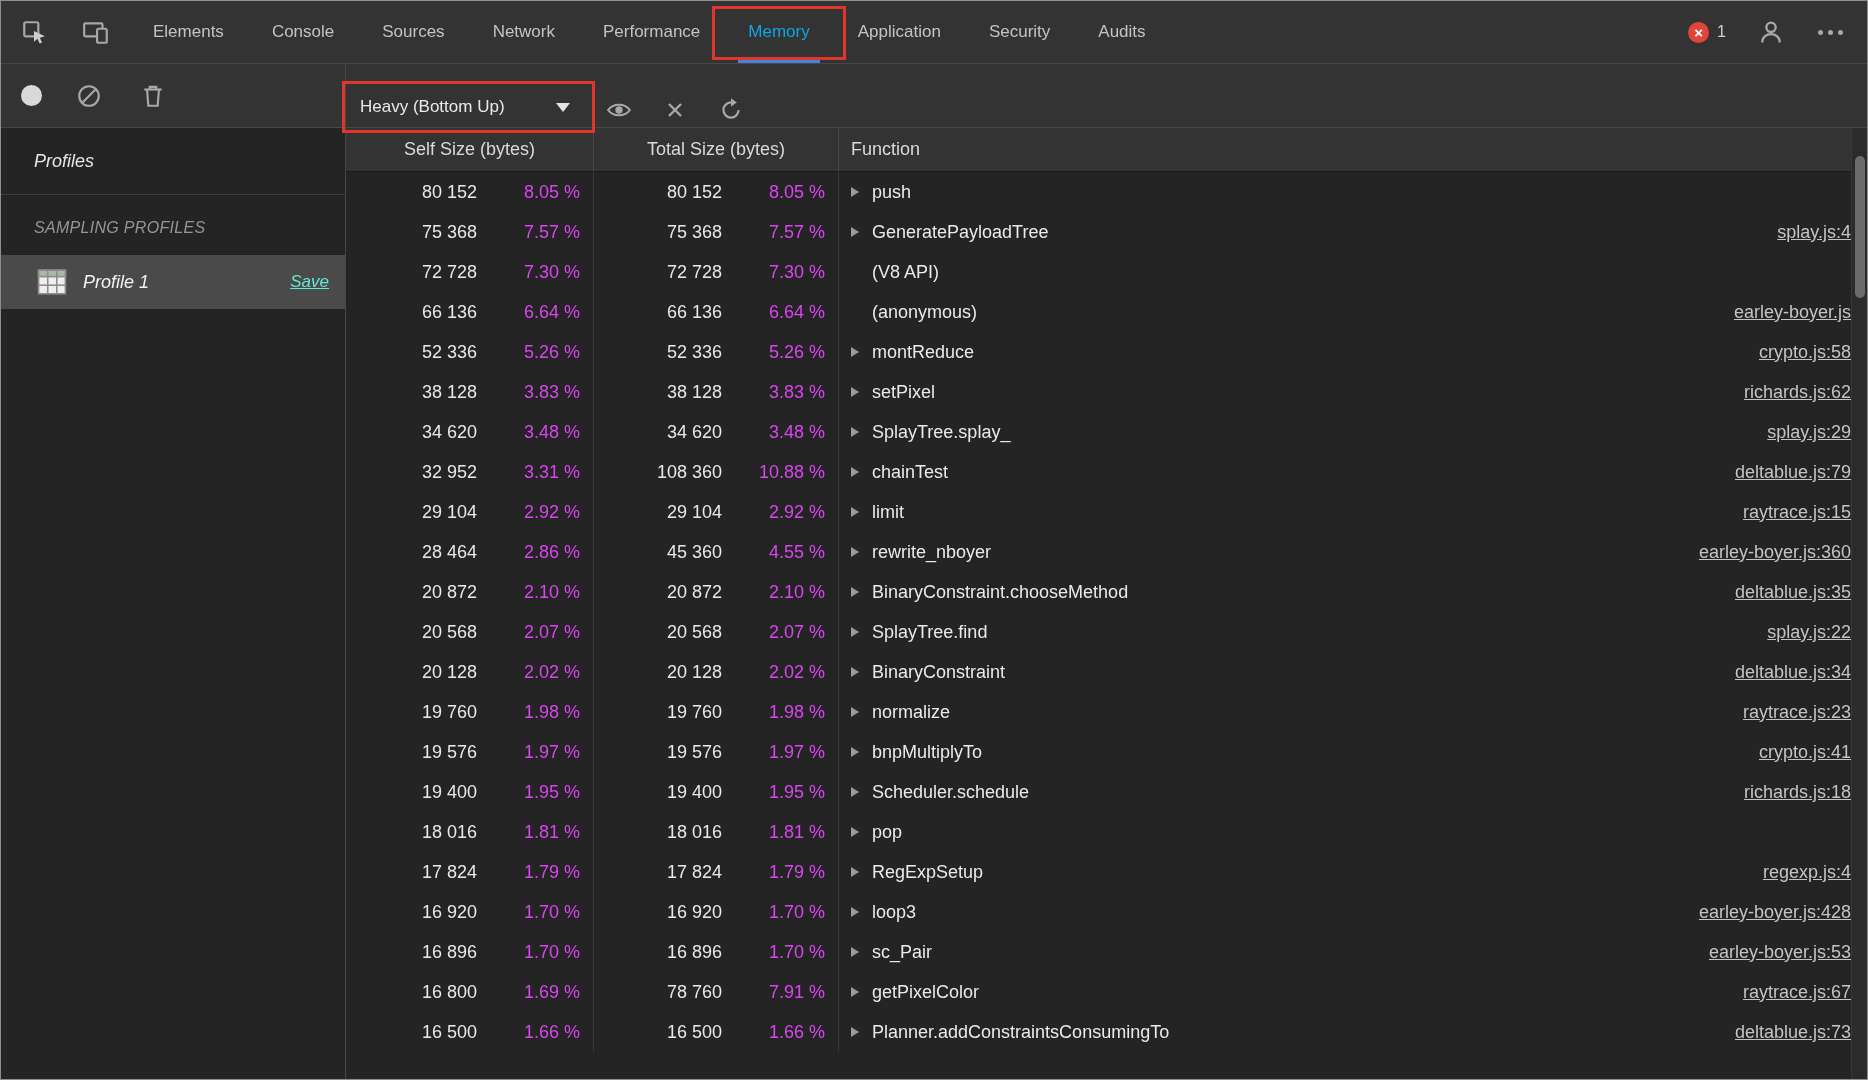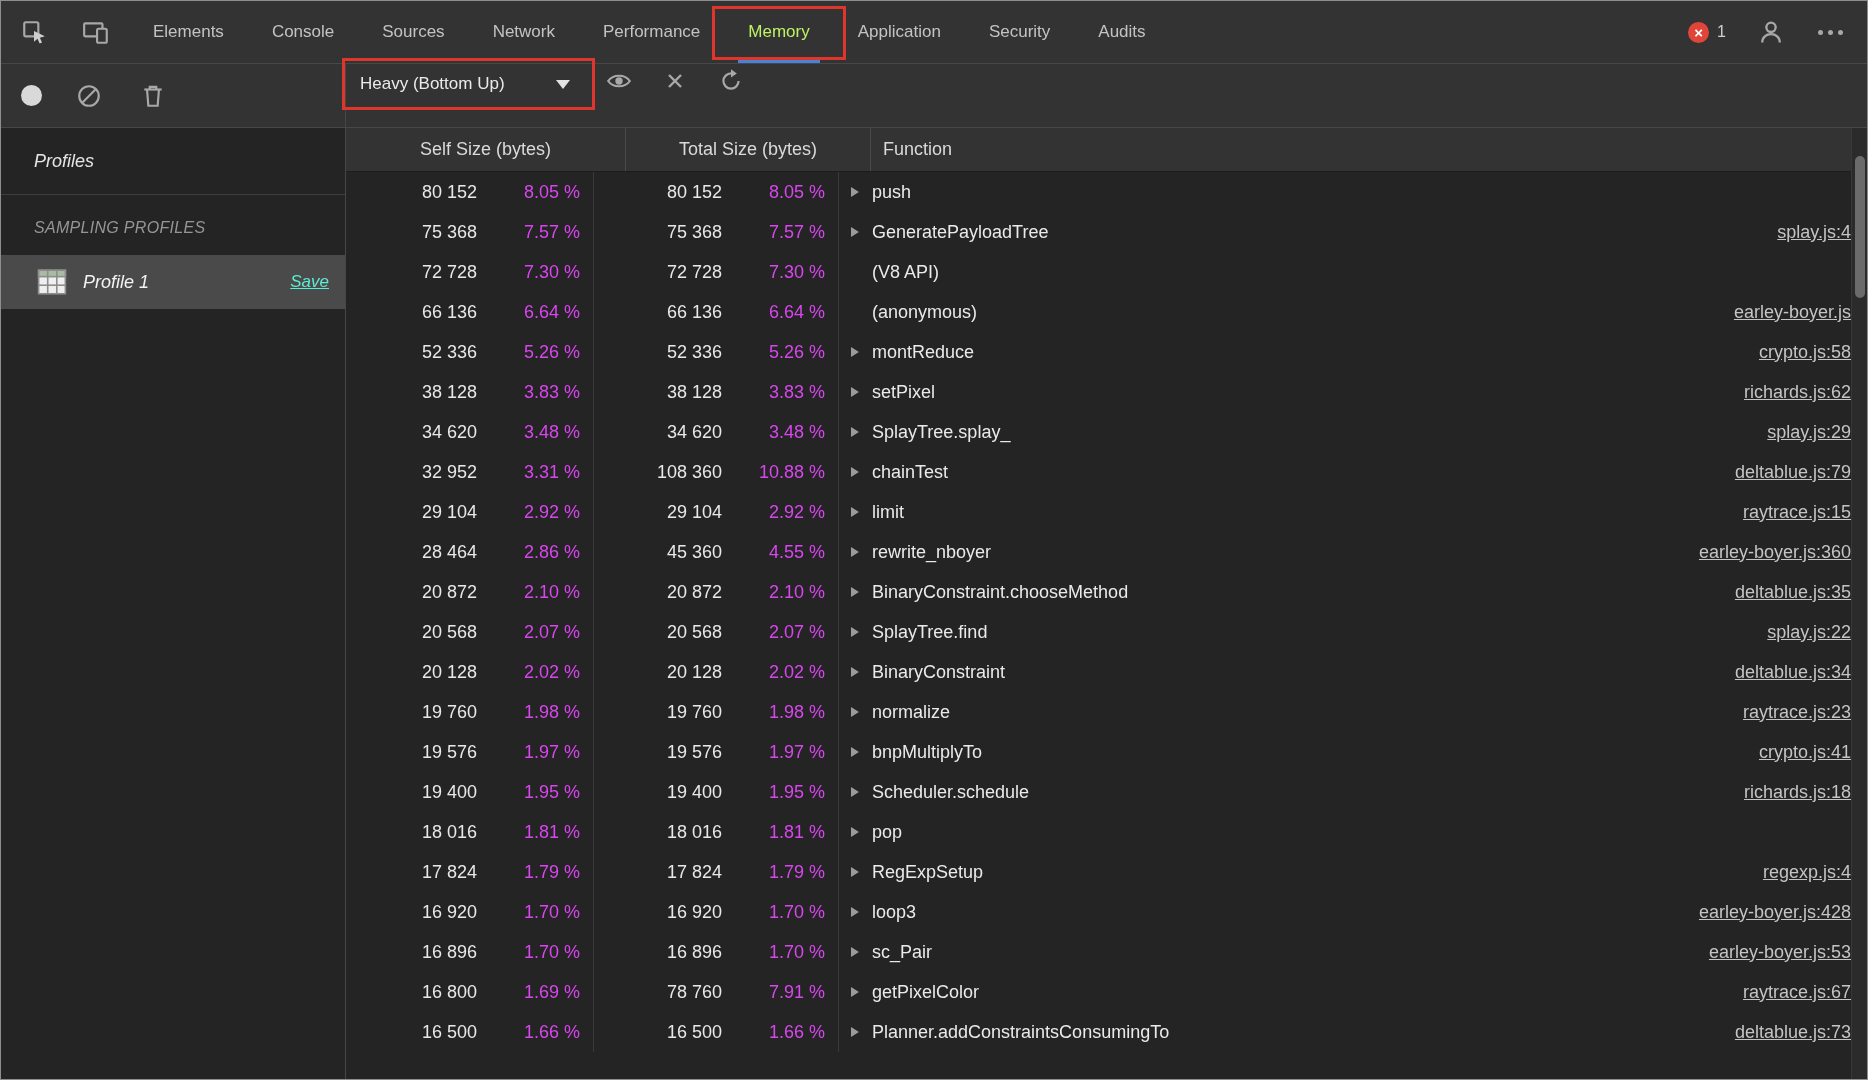--- a/index.html
+++ b/index.html
@@ -21,21 +21,21 @@
     border-bottom: 1px solid #474747;
     display: flex; align-items: stretch;
   }
   .tab-icons { display: flex; align-items: center; gap: 28px; padding: 0 16px 0 16px; }
   .icon-btn { width: 34px; height: 34px; display: flex; align-items: center; justify-content: center; cursor: pointer; }
   .tabs { display: flex; align-items: stretch; }
   .tab {
     position: relative; display: flex; align-items: center;
     padding: 0 24px; font-size: 17px; color: #c3c3c3; cursor: pointer; white-space: nowrap;
   }
-  .tab.selected { color: #bef264; }
+  .tab.selected { color: #0ea5e9; }
   .tab.selected .tab-underline {
     position: absolute; left: 14px; right: 14px; bottom: 0; height: 4px;
     background: var(--accent-blue, #4a82d8);
   }
   .annotation-box {
     position: absolute; border: 3px solid var(--annotation-red, #de352c);
     pointer-events: none; z-index: 5;
   }
   .tab .annotation-box { top: 5px; bottom: 3px; left: -12px; right: -12px; }
   .tabbar-right { margin-left: auto; display: flex; align-items: center; gap: 28px; padding-right: 22px; }
@@ -54,21 +54,21 @@
     height: 64px; flex-shrink: 0; background: #333;
     border-bottom: 1px solid #474747;
     display: flex; align-items: stretch;
   }
   .toolbar-left {
     width: 345px; flex-shrink: 0;
     display: flex; align-items: center; gap: 30px; padding-left: 20px;
     border-right: 1px solid #474747;
   }
   .record-btn { width: 21px; height: 21px; border-radius: 50%; background: #d9d9d9; cursor: pointer; }
-  .toolbar-main { flex: 1; display: flex; align-items: flex-start; padding-left: 4px; }
+  .toolbar-main { flex: 1; display: flex; align-items: flex-end; padding-left: 4px; }
   .dropdown {
     position: relative; width: 230px; height: 40px;
     display: flex; align-items: center; justify-content: space-between;
     padding: 0 10px; cursor: pointer; font-size: 17px; color: #eaeaea;
   }
   .dropdown .annotation-box { top: -6px; bottom: -6px; left: -8px; right: -15px; }
   .caret-down {
     width: 0; height: 0;
     border-left: 7px solid transparent; border-right: 7px solid transparent;
     border-top: 9px solid #e3e3e3;
@@ -102,21 +102,21 @@
   .thead {
     display: flex; height: 44px; flex-shrink: 0;
     background: #333; border-bottom: 1px solid #1d1d1d;
     margin-right: 16px;
   }
   .th {
     display: flex; align-items: center; justify-content: center;
     color: #dadada; font-size: 18px; cursor: pointer;
     border-right: 1px solid #4a4a4a;
   }
-  .th.c-self  { width: 280px; }
+  .th.c-self  { width: 248px; }
   .th.c-total { width: 245px; }
   .th.c-fn    { flex: 1; justify-content: flex-start; padding-left: 12px; border-right: none; }
   .tbody { flex: 1; overflow: hidden; margin-right: 16px; }
   .row { display: flex; height: 40px; align-items: stretch; font-size: 18px; }
   .cell { display: flex; align-items: center; }
   .cell.size { border-right: 1px solid #3a3a3a; gap: 12px; }
   .cell.size.c-self  { width: 248px; }
   .cell.size.c-total { width: 245px; }
   .cell.size .num { flex: 1; text-align: right; color: #e8e8e8; }
   .cell.size .pct { width: 104px; text-align: right; padding-right: 13px; color: #d946ef; }

